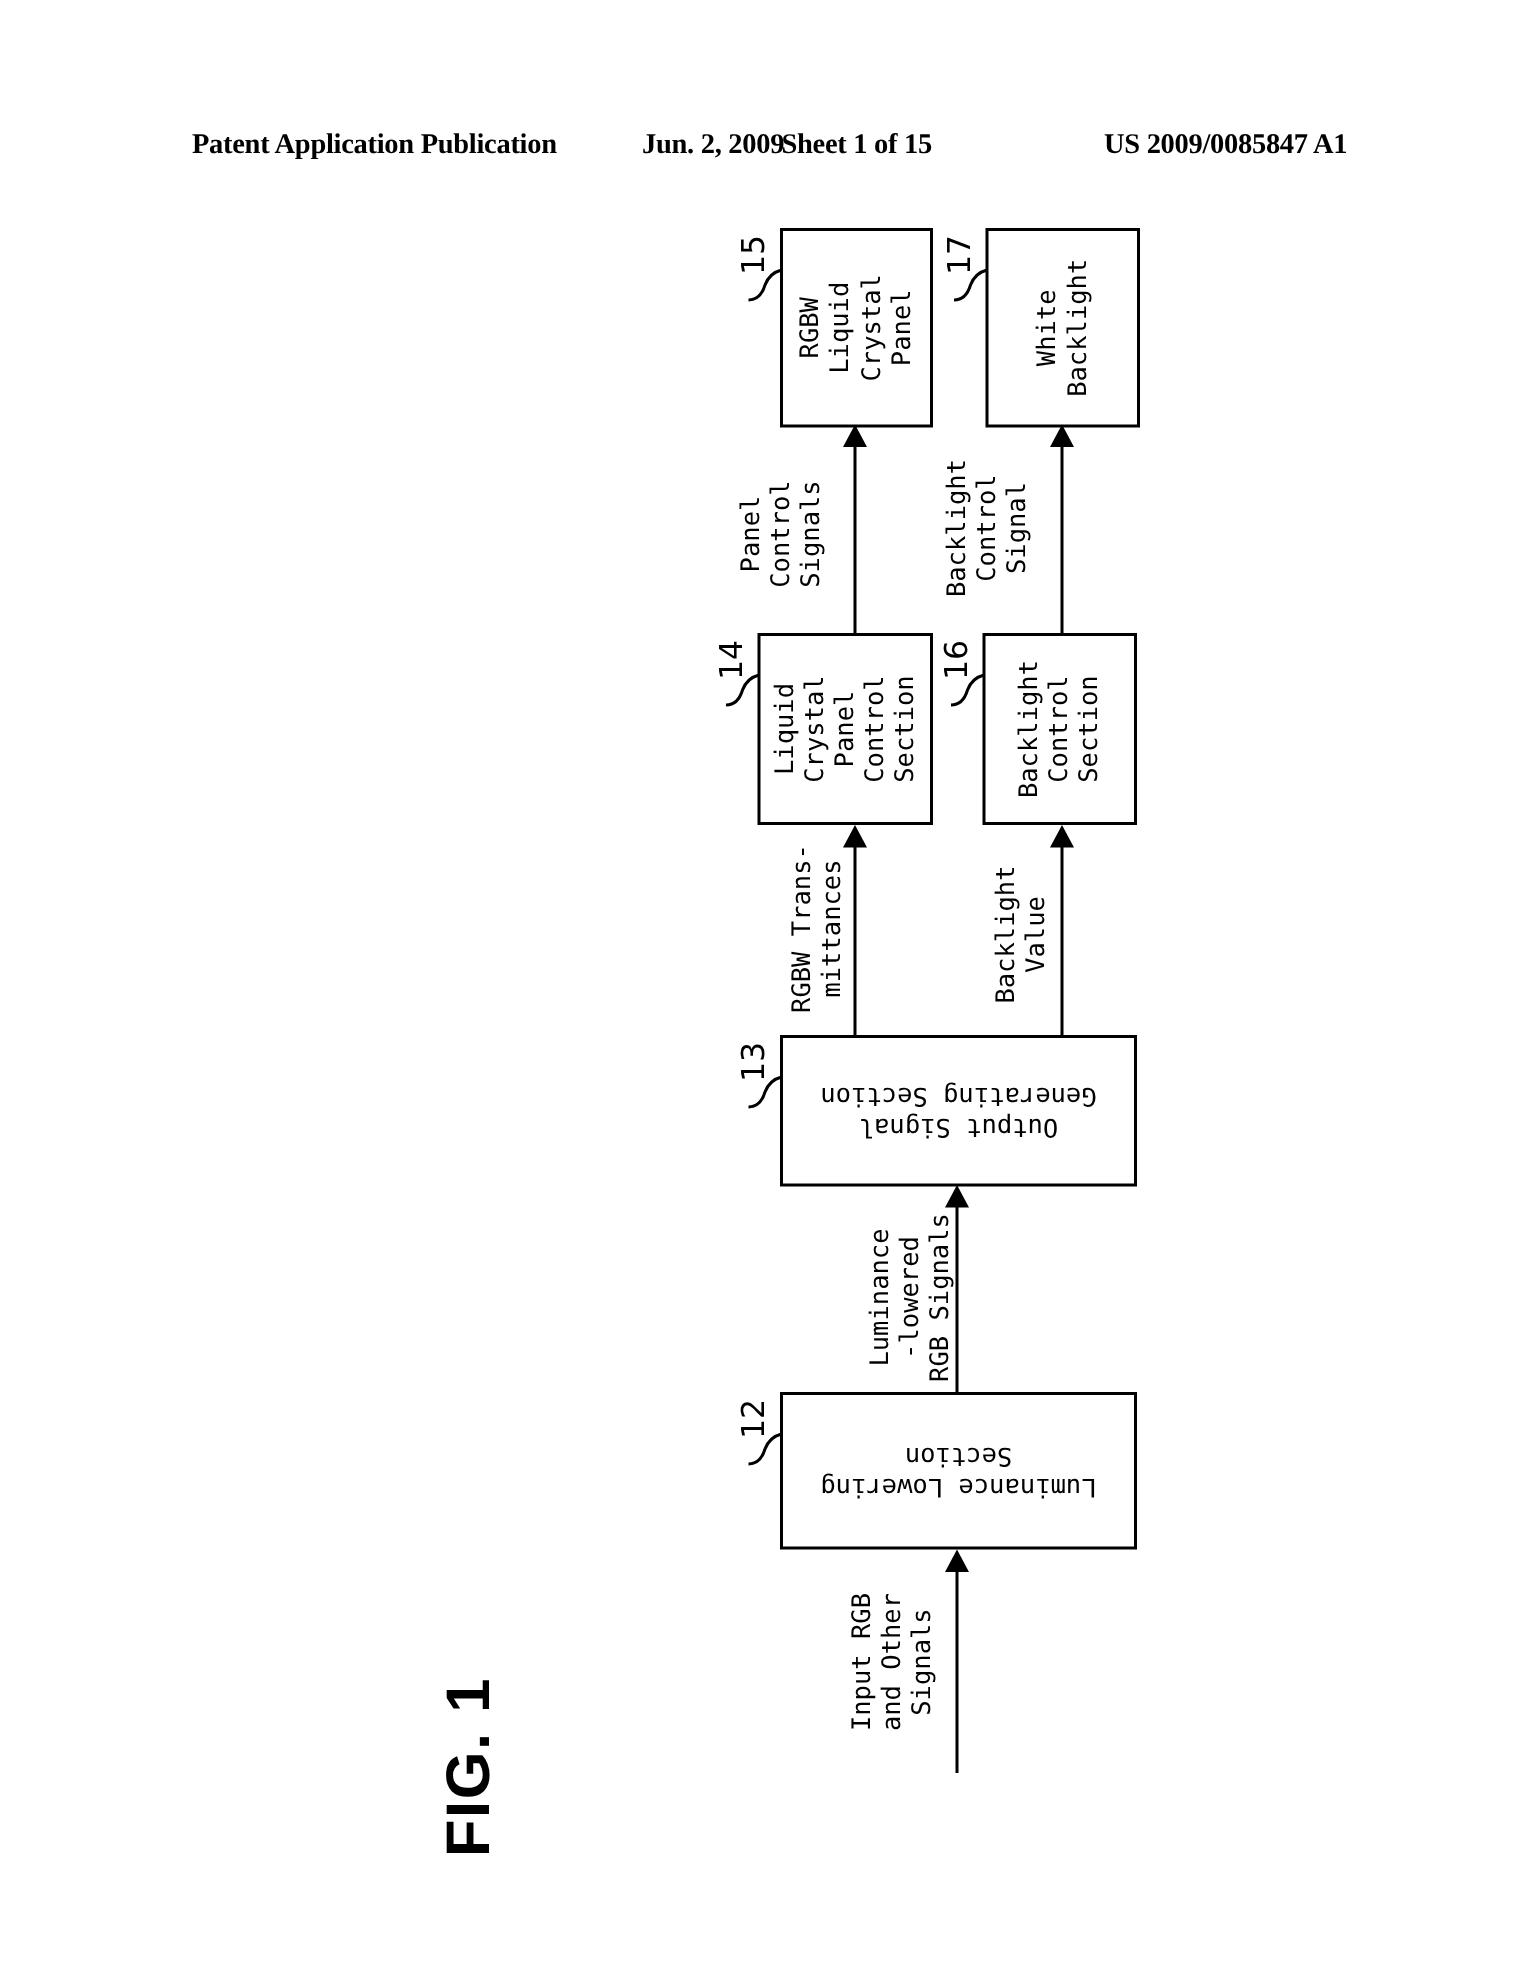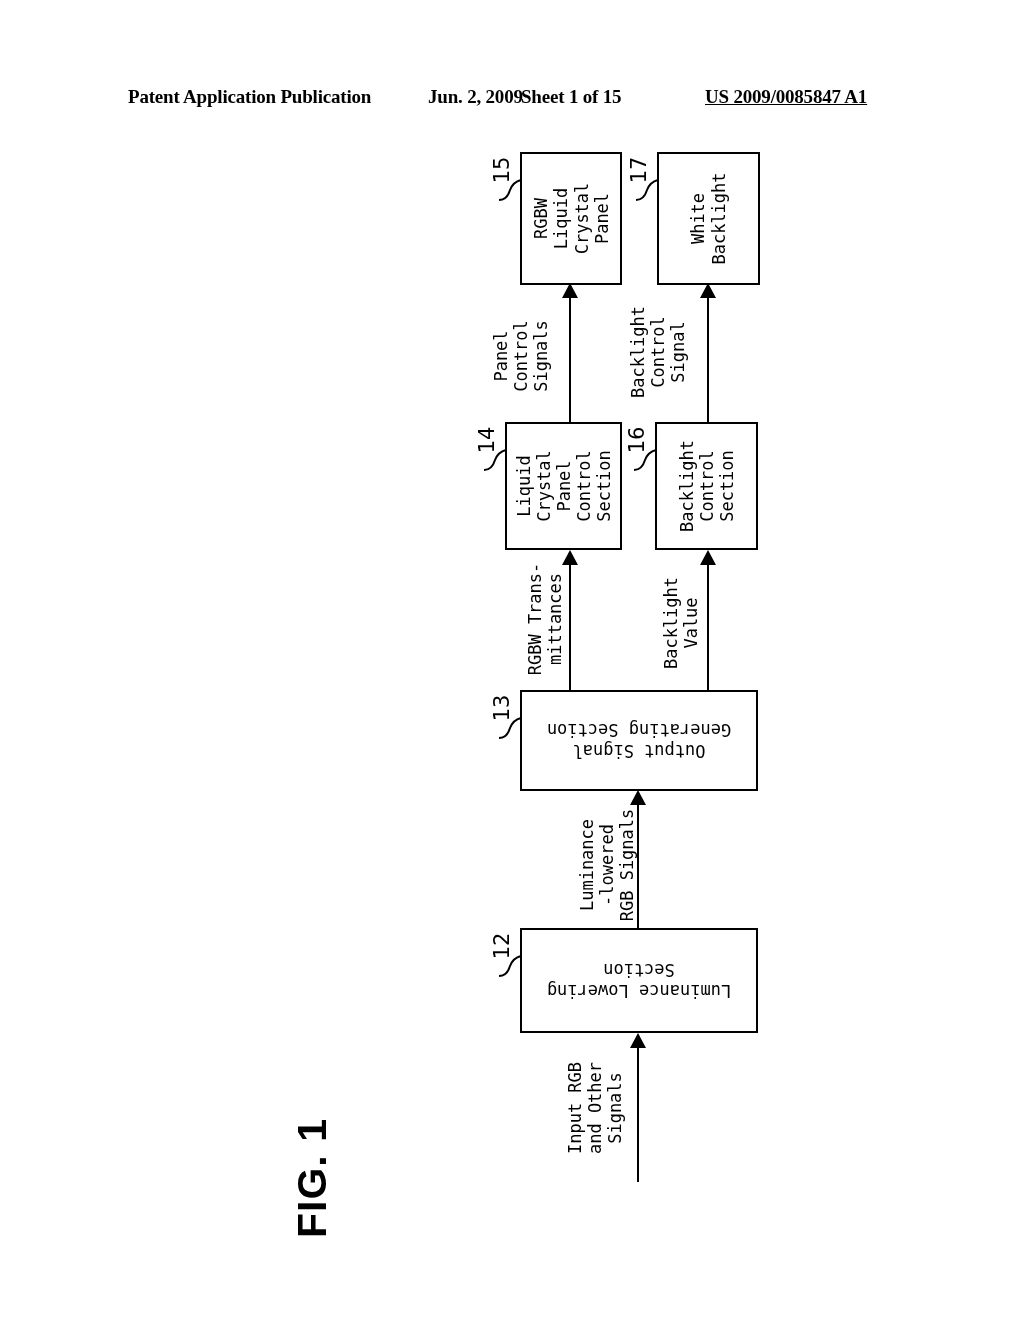--- a/index.html
+++ b/index.html
@@ -26,21 +26,21 @@
     display: flex;
     align-items: baseline;
     font-family: "Liberation Serif", serif;
     font-weight: bold;
     font-size: 19px;
     letter-spacing: -0.2px;
   }
   #page-header .h-pub   { position: absolute; left: 128px; white-space: nowrap; }
   #page-header .h-date  { position: absolute; left: 428px; white-space: nowrap; }
   #page-header .h-sheet { position: absolute; left: 521px; white-space: nowrap; }
-  #page-header .h-pat   { position: absolute; left: 705px; white-space: nowrap; text-decoration: underline; }
+  #page-header .h-pat   { position: absolute; left: 736px; white-space: nowrap; }
 
   
   #fig-label {
     position: absolute;
     left: 232px;
     top: 1148px;
     width: 160px;
     height: 60px;
     transform: rotate(-90deg);
     transform-origin: 80px 30px;

